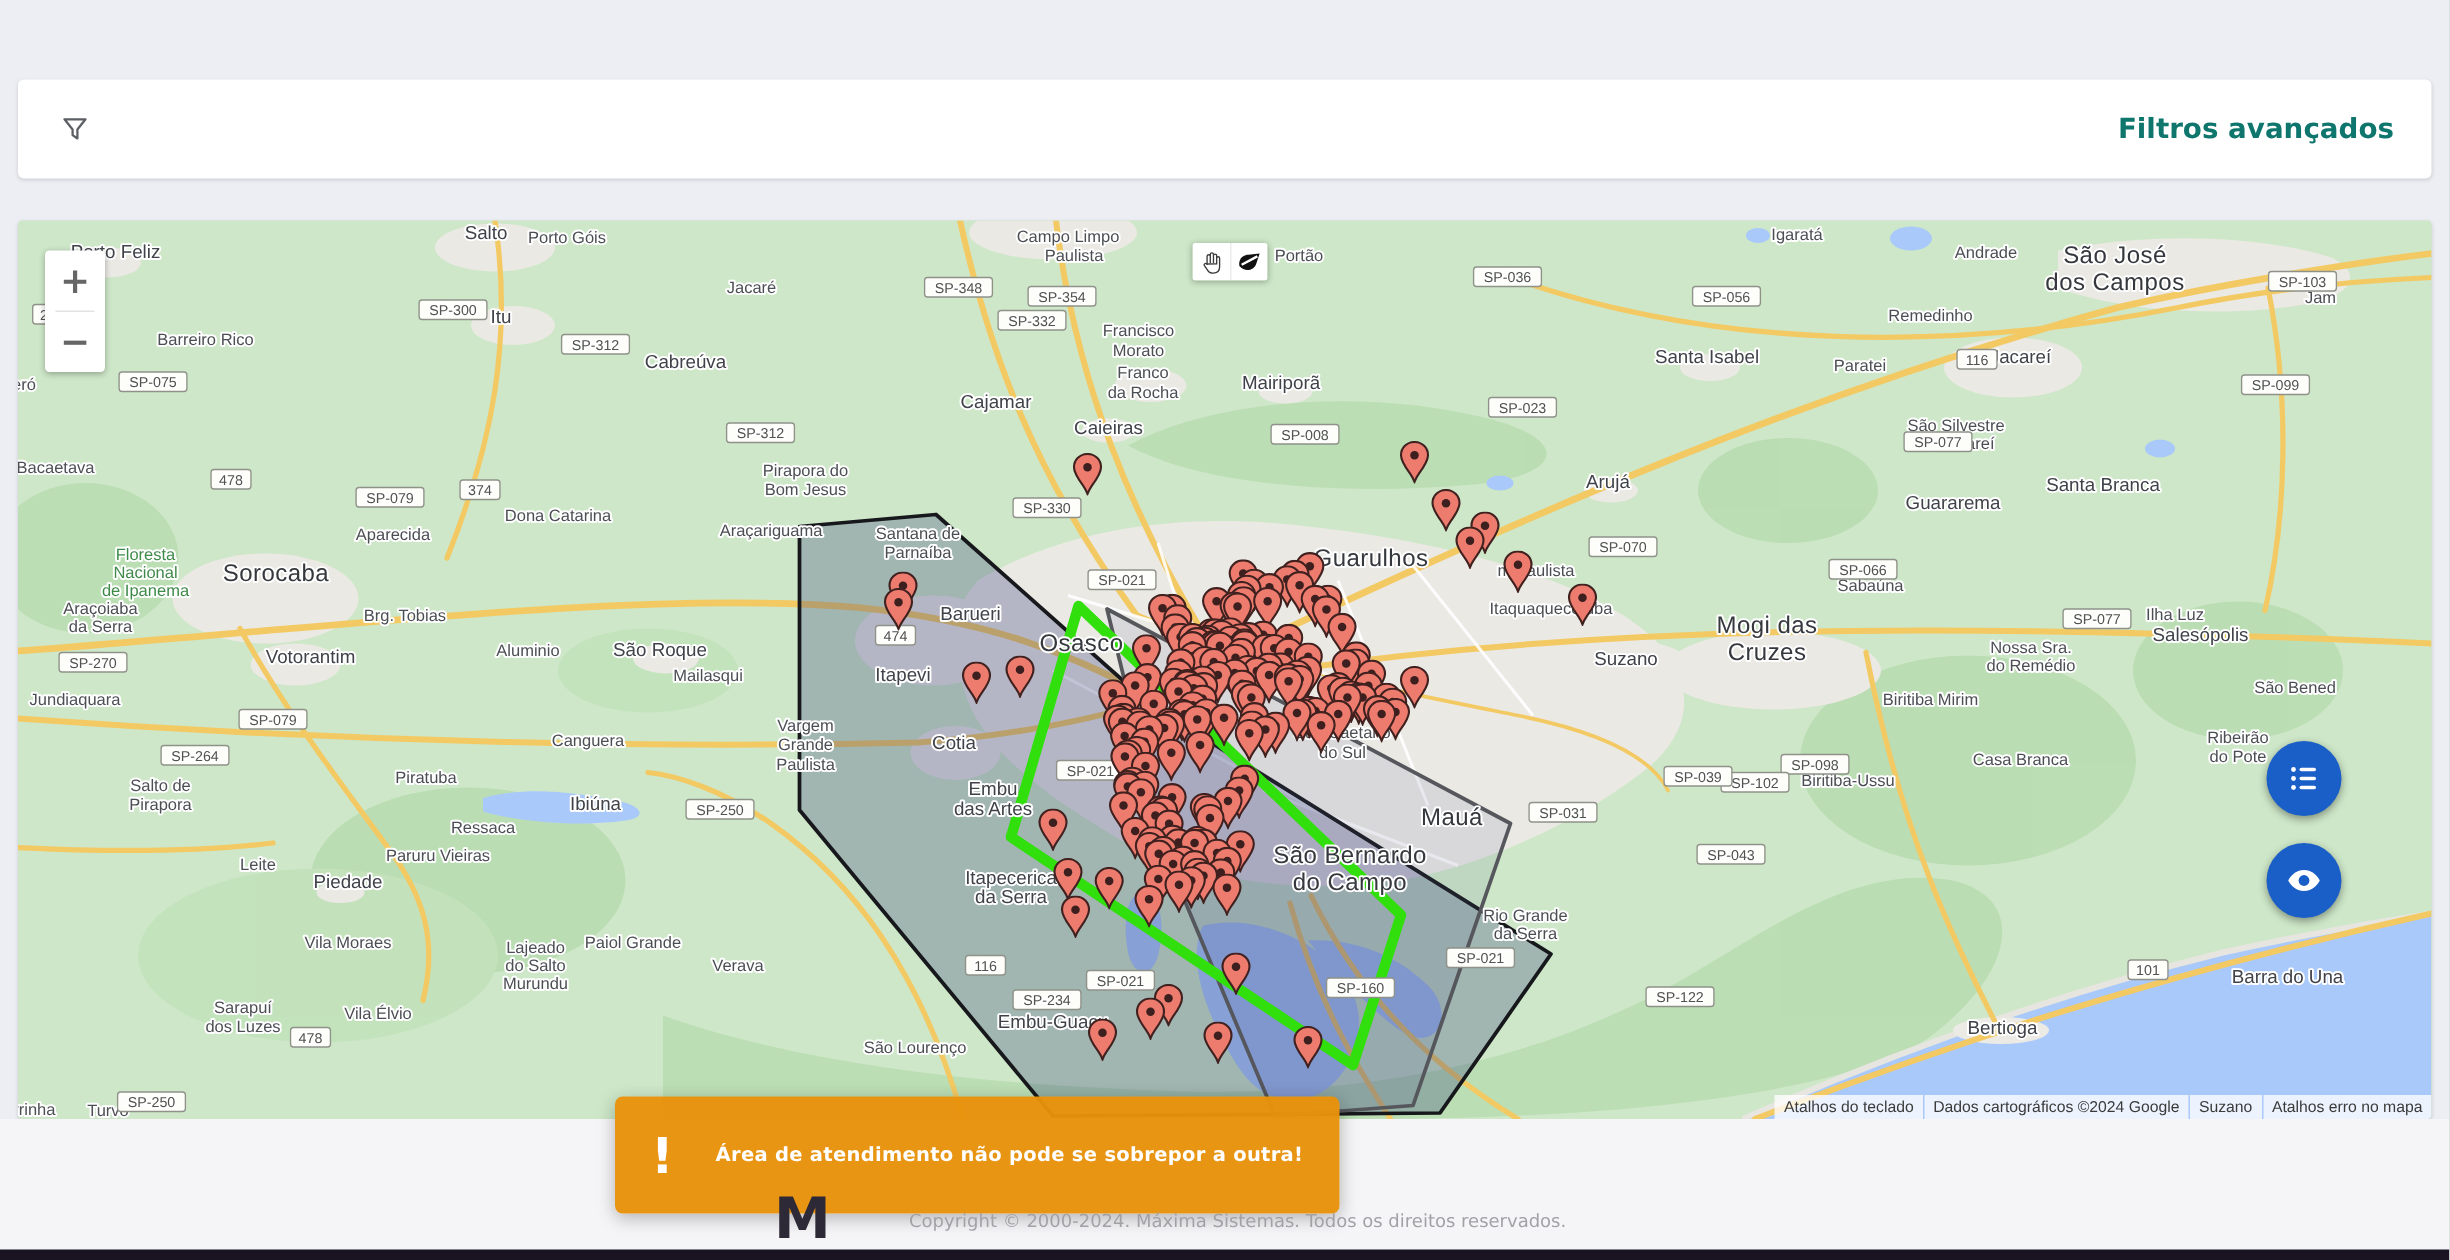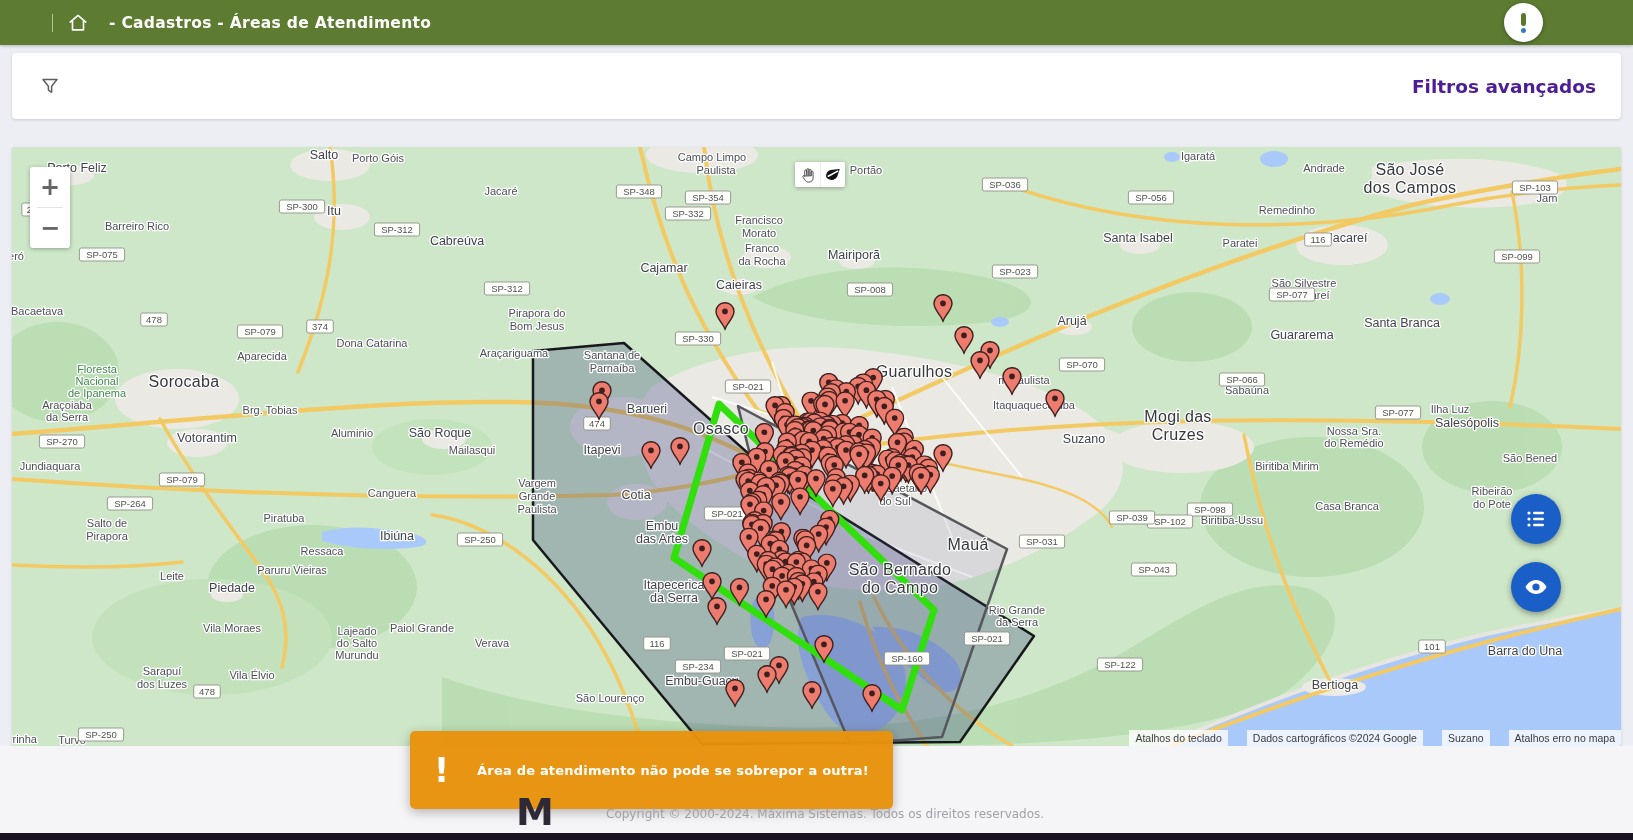--- a/index.html
+++ b/index.html
@@ -15,21 +15,21 @@
   .alert-fab{position:absolute;left:1504px;top:3px;width:39px;height:39px;border-radius:50%;
        background:#fff;border:none;display:flex;flex-direction:column;align-items:center;
        justify-content:center;box-shadow:0 1px 4px rgba(0,0,0,.35);cursor:pointer;}
   .excl-bar{display:block;width:5px;height:13px;border-radius:2.5px;background:#567a2c;}
   .excl-dot{display:block;width:5px;height:5px;border-radius:50%;background:#2f7cc3;margin-top:2px;}
 
   
   .filterbar{position:absolute;left:12px;top:53px;width:1609px;height:66px;background:#fff;
        border-radius:4px;box-shadow:0 1px 3px rgba(0,0,0,.14);display:flex;align-items:center;z-index:20;}
   .funnel{margin-left:28px;display:flex;cursor:pointer;}
-  .adv{margin-left:auto;margin-right:25px;font-size:18.5px;font-weight:700;color:#4c1d95;cursor:pointer;}
+  .adv{margin-left:auto;margin-right:25px;font-size:18.5px;font-weight:700;color:#0f766e;cursor:pointer;}
 
   
   .map{position:absolute;left:12px;top:147px;width:1609px;height:599px;border-radius:3px;
        overflow:hidden;background:#cee7c8;box-shadow:0 1px 3px rgba(0,0,0,.14);}
   #mapsvg{position:absolute;left:0;top:0;}
 
   
   .zoomctl{position:absolute;left:18px;top:20px;width:40px;background:#fff;border-radius:3px;
        box-shadow:0 1px 4px rgba(0,0,0,.3);display:flex;flex-direction:column;align-items:center;z-index:6;}
   .zbtn{width:40px;height:40px;border:none;background:none;font-size:24px;font-weight:700;color:#666;
@@ -40,21 +40,21 @@
   .dtbtn{width:25px;height:25px;background:#fff;border:none;padding:2px;cursor:pointer;display:flex;
        align-items:center;justify-content:center;}
   .dtbtn + .dtbtn{border-left:1px solid #ececec;}
   .fab{position:absolute;width:50px;height:50px;border-radius:50%;background:#1a5fc8;border:none;
        display:flex;align-items:center;justify-content:center;box-shadow:0 2px 6px rgba(0,0,0,.4);
        cursor:pointer;z-index:6;}
   .fab1{left:1499px;top:347px;}
   .fab2{left:1499px;top:415px;}
   .glogo{position:absolute;left:14px;top:570px;font-family:"Liberation Sans",sans-serif;
        font-size:22px;font-weight:700;letter-spacing:-.5px;z-index:5;margin-top:48px;}
-  .attr{position:absolute;right:0;bottom:0;display:flex;gap:19px;z-index:5;
+  .attr{position:absolute;right:0;bottom:0;display:flex;gap:1px;z-index:5;
        font-family:"Liberation Sans",sans-serif;}
   .attr span{background:rgba(255,255,255,.78);color:#3b3b3b;font-size:10.5px;padding:2px 6px;
        white-space:nowrap;}
   .attr span.lnk{cursor:pointer;}
 
   
   .footer-strip{position:absolute;left:0;top:746px;width:1633px;height:87px;background:#f5f5f7;}
   .mlogo{position:absolute;left:516px;top:790px;font-size:38px;font-weight:800;color:#2e2936;z-index:50;}
   .copy{position:absolute;left:606px;top:807px;font-size:12px;color:#a3a1a6;z-index:50;}
 
@@ -74,36 +74,20 @@
   #mapsvg text.lb2{font-size:16px;fill:#35383d;letter-spacing:.3px;font-weight:500;}
   #mapsvg text.lb3{font-size:11px;fill:#3f8a49;}
   .bdg rect{fill:#fdfdfa;stroke:#8f9289;stroke-width:.9;}
   .bdg text{font-size:9.5px;fill:#50534e;stroke-width:2px;}
 </style>
 </head>
 <body>
 
 <div class="page">
 
-  <header class="hdr">
-    <span class="hdr-div"></span>
-    <span class="home">
-      <svg width="22" height="22" viewBox="0 0 24 24" fill="none" stroke="#fff" stroke-width="1.8" stroke-linecap="round" stroke-linejoin="round">
-        <path d="M3.5 11 L12 3.8 L20.5 11"></path>
-          <path d="M6 9.5 V19.5 H18 V9.5"></path>
-      </svg>
-    </span>
-    <span class="crumb">- Cadastros - Áreas de Atendimento</span>
-    <button class="alert-fab">
-      <span style="display:flex;flex-direction:column;align-items:center;">
-        <span class="excl-bar"></span>
-          <span class="excl-dot"></span>
-      </span>
-    </button>
-  </header>
 
   <section class="filterbar">
     <span class="funnel">
       <svg width="20" height="20" viewBox="0 0 20 20" fill="none" stroke="#5b5e63" stroke-width="1.5" stroke-linejoin="round">
         <path d="M3 3.5 h14 l-5.4 6.8 v6 l-3.2 -2.2 v-3.8 z"></path>
       </svg>
     </span>
     <span class="adv">Filtros avançados</span>
   </section>
 

